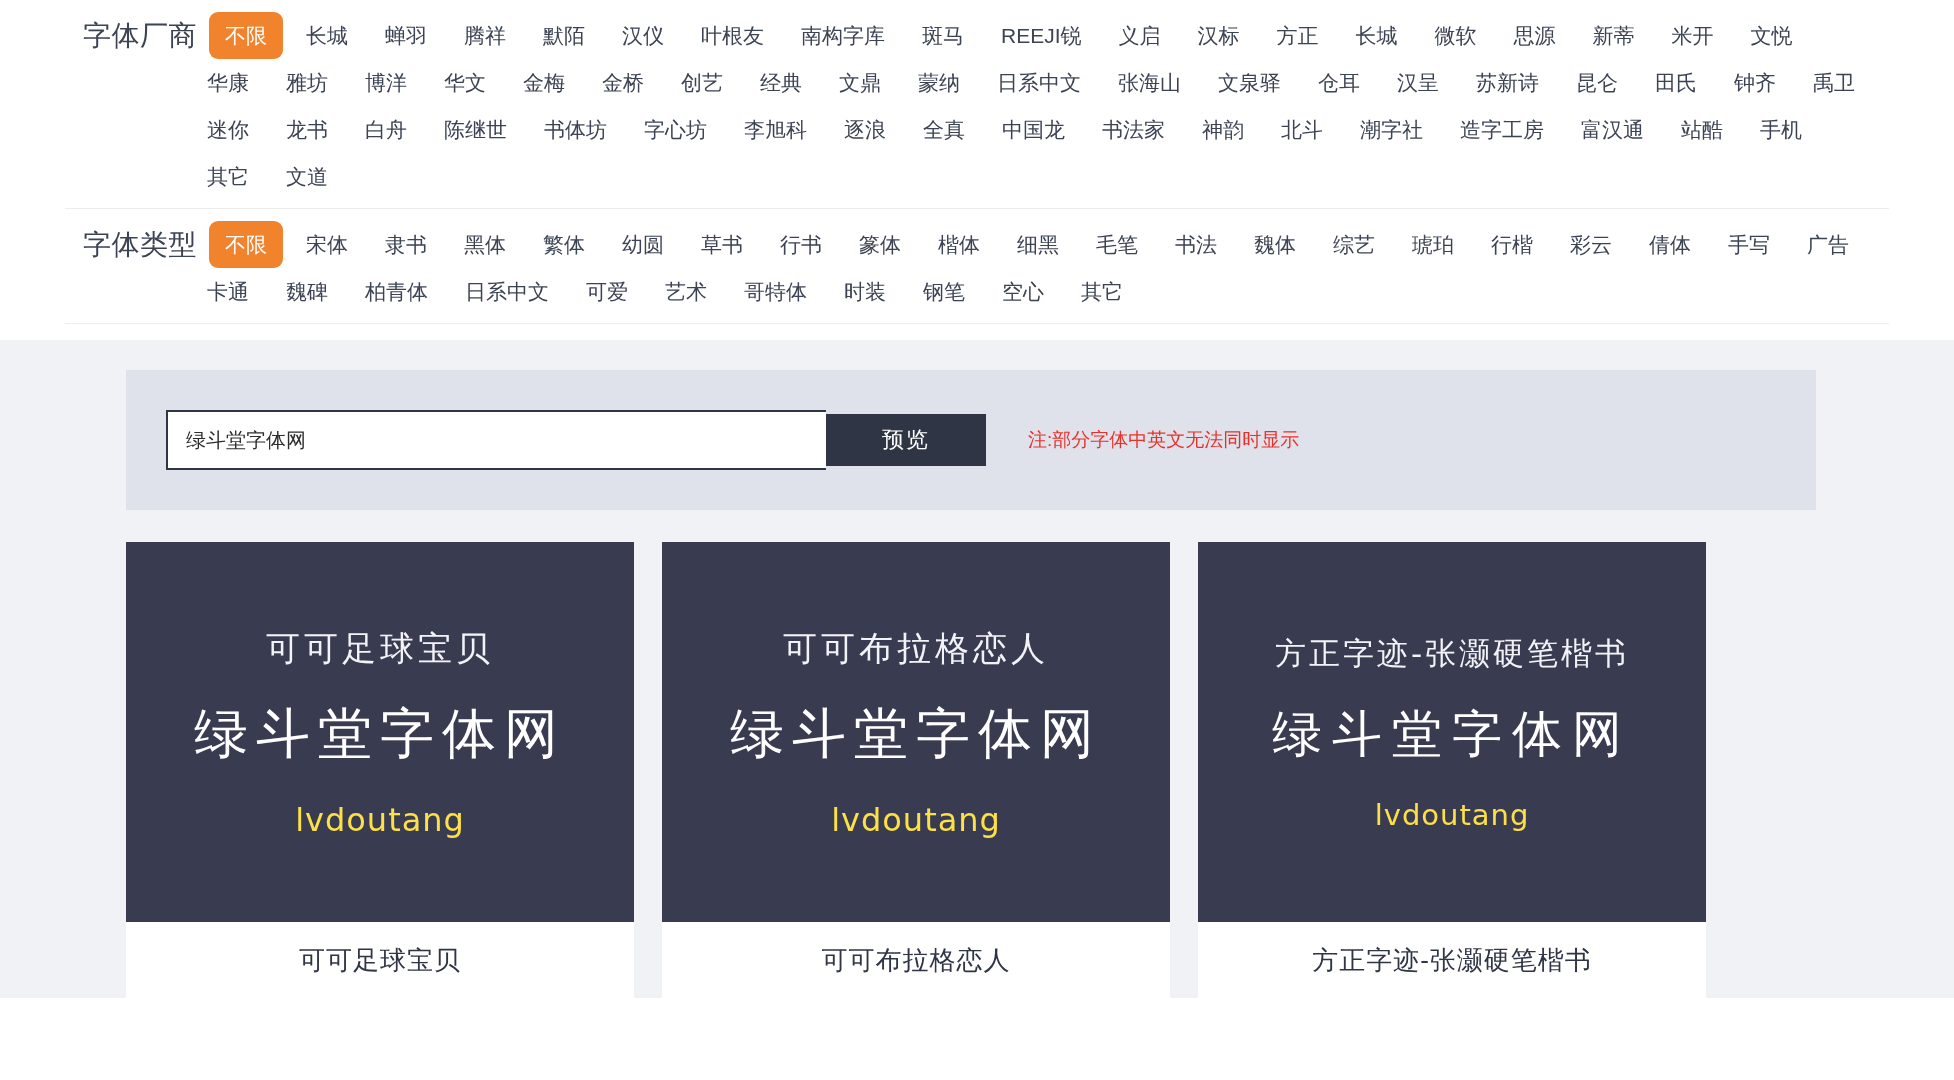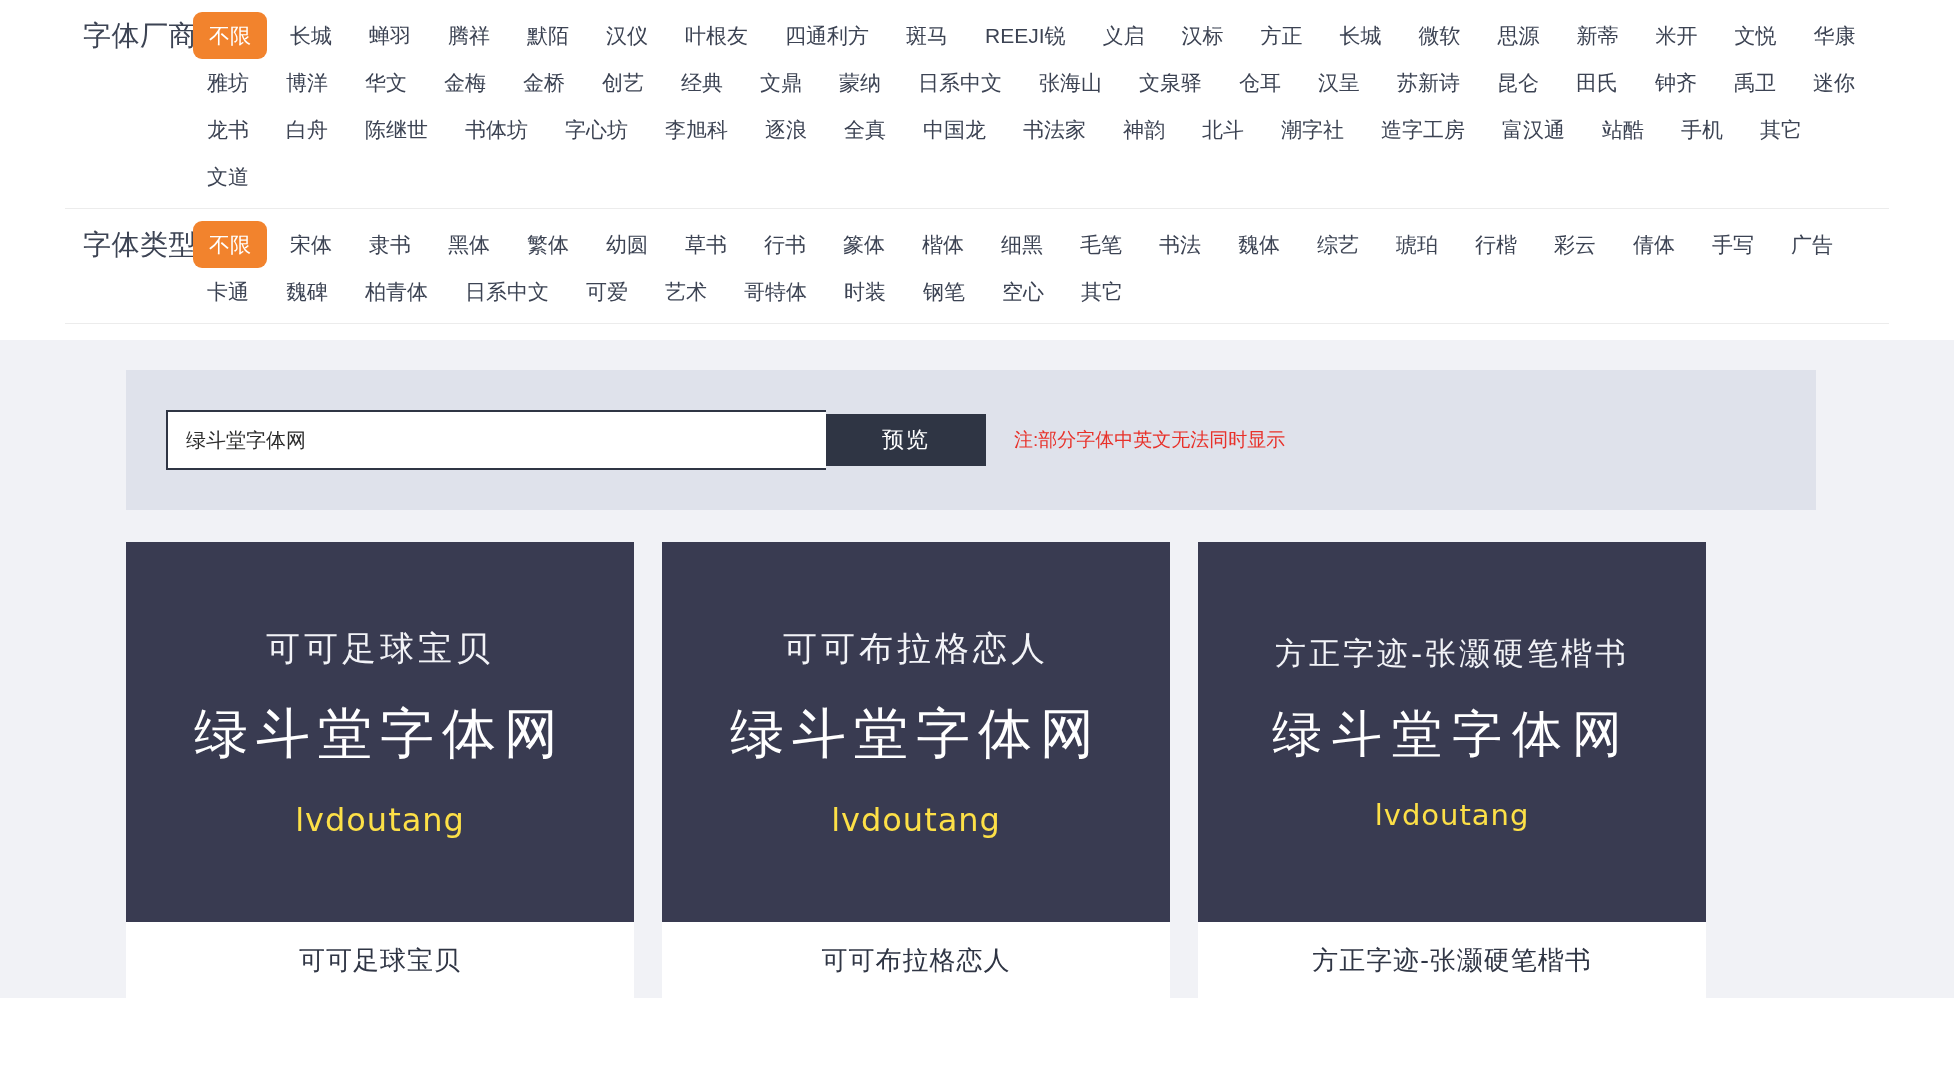--- a/index.html
+++ b/index.html
@@ -67,20 +67,21 @@
     cursor: pointer;
     text-decoration: none;
     border-radius: 8px;
   }
   .filter-item.active {
     background: #f2832d;
     color: #ffffff;
     border-radius: 9px;
     padding: 0 16px;
     font-weight: 500;
+    margin-left: 16px;
   }
 
   
   .grey-band {
     background: #f1f2f6;
     padding: 30px 12px 0 0;
     margin-top: 16px;
   }
   .content-inner {
     width: 1690px;
@@ -112,21 +113,21 @@
     color: #ffffff;
     border: none;
     font-size: 22px;
     cursor: pointer;
     font-family: "Liberation Sans", "DejaVu Sans", sans-serif;
     letter-spacing: 2px;
   }
   .preview-note {
     color: #e8312a;
     font-size: 19px;
-    margin-left: 28px;
+    margin-left: 42px;
     white-space: nowrap;
   }
 
   
   .card-grid {
     display: flex;
     gap: 28px;
     padding-top: 32px;
   }
   .card {
@@ -190,21 +191,21 @@
     <div class="filter-row">
       <div class="filter-label">字体厂商：</div>
       <div class="filter-items" id="items-vendor">
           <a class="filter-item active">不限</a>
           <a class="filter-item">长城</a>
           <a class="filter-item">蝉羽</a>
           <a class="filter-item">腾祥</a>
           <a class="filter-item">默陌</a>
           <a class="filter-item">汉仪</a>
           <a class="filter-item">叶根友</a>
-          <a class="filter-item">四通利方</a>
+          <a class="filter-item">南构字库</a>
           <a class="filter-item">斑马</a>
           <a class="filter-item">REEJI锐</a>
           <a class="filter-item">义启</a>
           <a class="filter-item">汉标</a>
           <a class="filter-item">方正</a>
           <a class="filter-item">长城</a>
           <a class="filter-item">微软</a>
           <a class="filter-item">思源</a>
           <a class="filter-item">新蒂</a>
           <a class="filter-item">米开</a>

